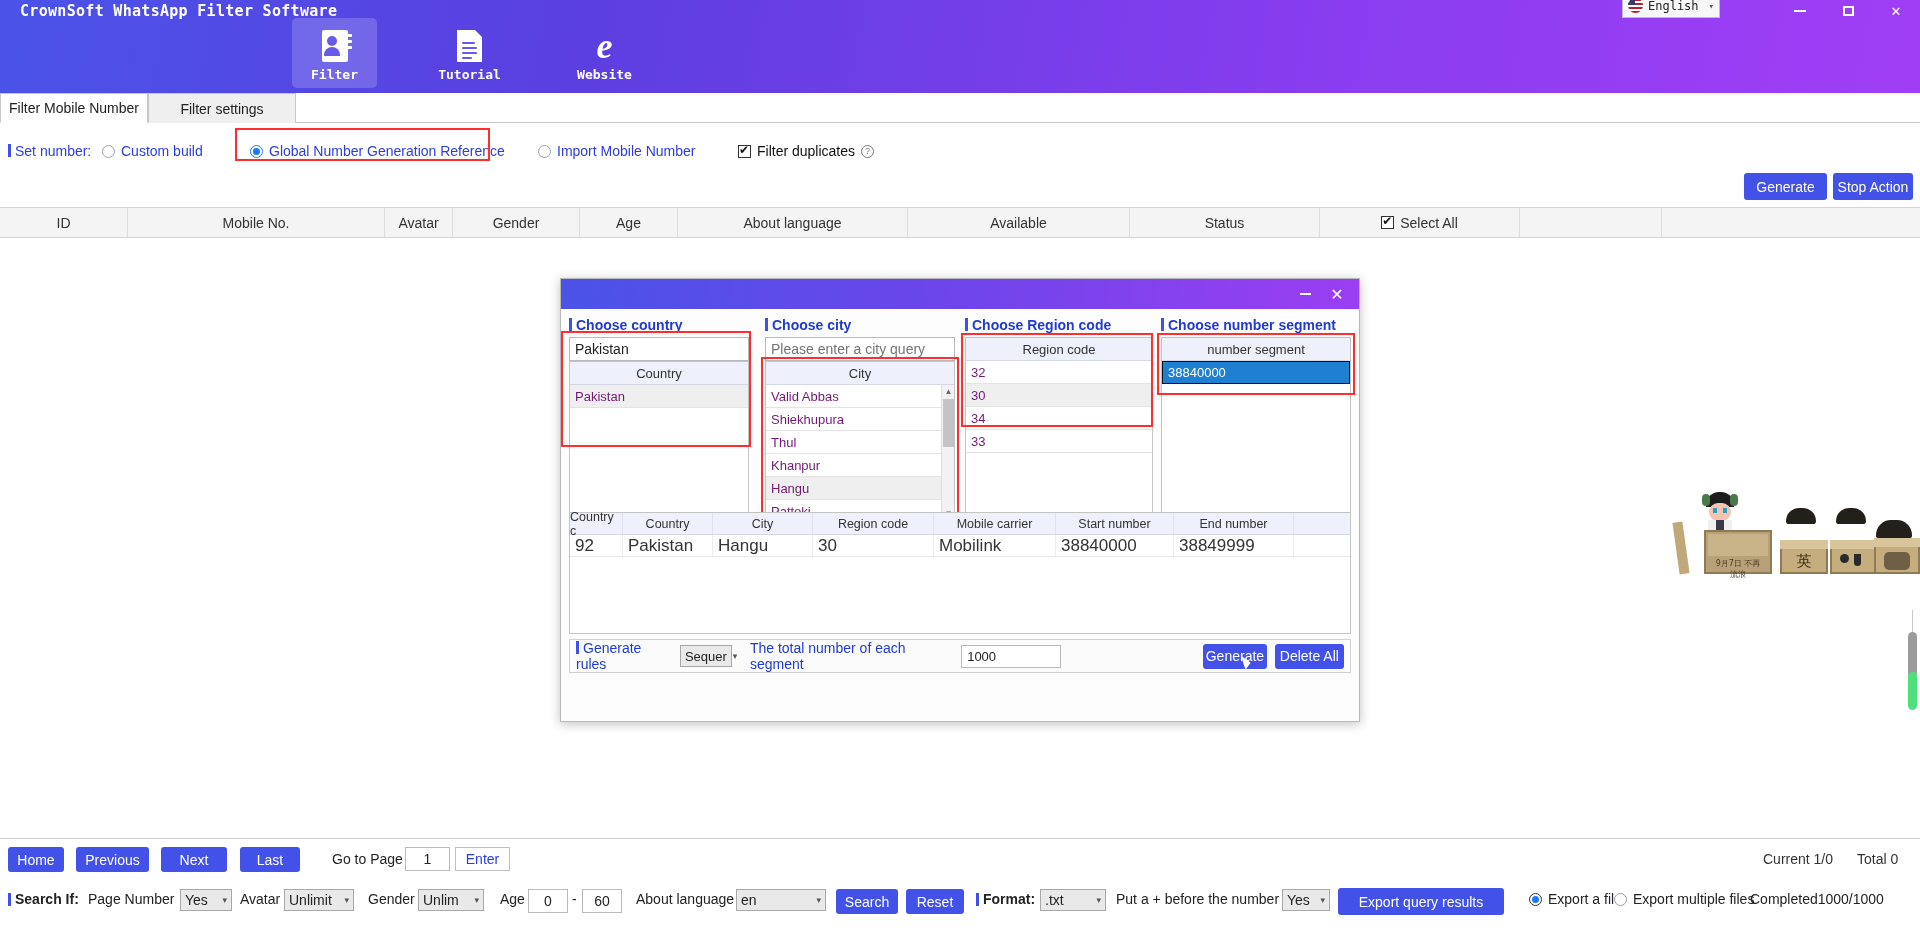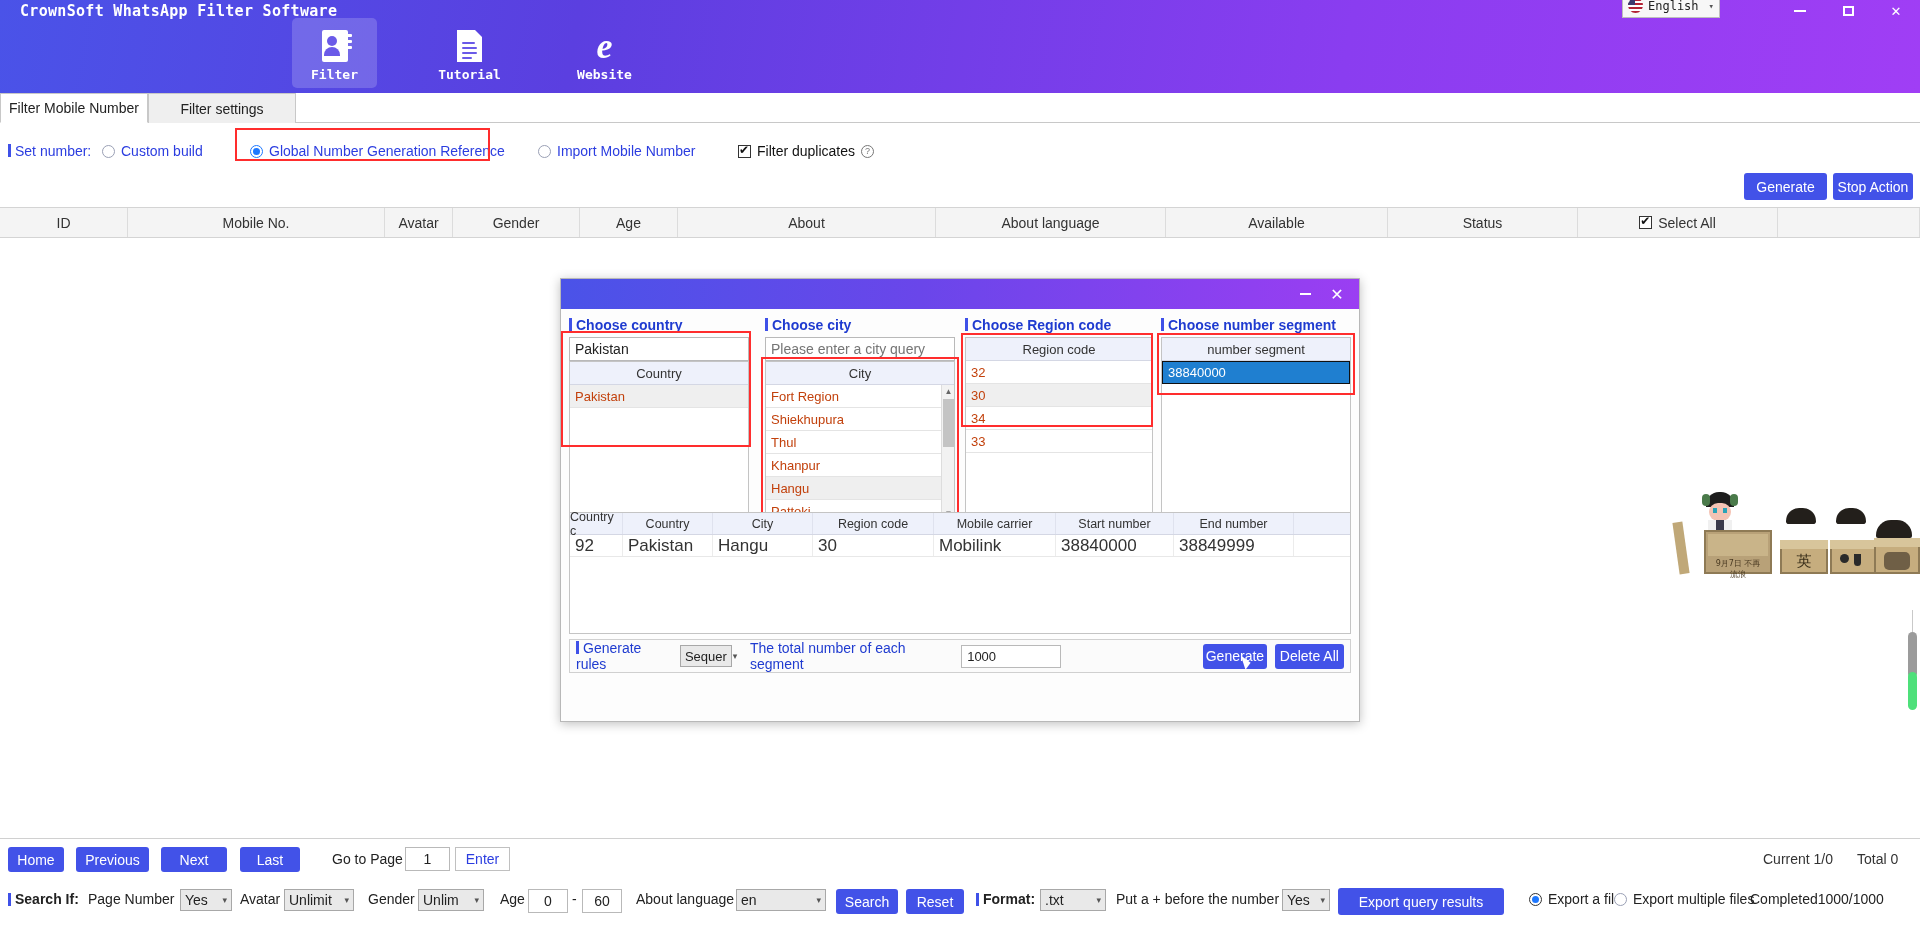--- a/index.html
+++ b/index.html
@@ -154,21 +154,21 @@
   .dlg-body { position:relative; width:100%; height:414px; }
 
   .sect-title { position:absolute; font-size:14px; color:#1f3bd0; font-weight:600; }
   .panel { position:absolute; border:1px solid #c4c4c4; background:#fff; }
   .lst-head {
     height:23px; background:#eef1fb; border-bottom:1px solid #d4d7e4;
     display:flex; align-items:center; justify-content:center; font-size:13px; color:#333;
   }
   .lst-row {
     height:23px; border-bottom:1px solid #e4e4e4; display:flex; align-items:center;
-    padding-left:5px; font-size:13px; color:#c2410c; cursor:pointer; background:#fff;
+    padding-left:5px; font-size:13px; color:#701a75; cursor:pointer; background:#fff;
   }
   .lst-row.alt { background:#efefef; }
   .lst-row.sel { background:#1f7fd0; color:#fff; border:1px solid #111; }
   .txtinput {
     border:1px solid #b9b9b9; background:#fff; font-size:14px; color:#222;
     padding:0 5px; font-family:"Liberation Sans",sans-serif;
   }
   .txtinput.ph { color:#a0a0a0; }
   .vscroll { position:absolute; right:0; top:23px; width:13px; bottom:0; background:#f2f2f2; border-left:1px solid #ddd; }
   .vscroll .thumb { position:absolute; left:1px; width:11px; background:#c4c4c4; }
@@ -305,21 +305,20 @@
 
 <button class="btn-blue" id="btn-generate-top">Generate</button>
 <button class="btn-blue" id="btn-stop-top">Stop Action</button>
 
 <div class="gridhead" id="gridhead">
     <div class="gh" style="width: 128px;">ID</div>
     <div class="gh" style="width: 257px;">Mobile No.</div>
     <div class="gh" style="width: 68px;">Avatar</div>
     <div class="gh" style="width: 127px;">Gender</div>
     <div class="gh" style="width: 98px;">Age</div>
-    <div class="gh" style="width: 258px;">About</div>
     <div class="gh" style="width: 230px;">About language</div>
     <div class="gh" style="width: 222px;">Available</div>
     <div class="gh" style="width: 190px;">Status</div>
     <div class="gh" style="width: 200px;">
       <span class="chk on" style="margin-right: 6px;"></span>
       <span>Select All</span>
     </div>
     <div class="gh" style="width: 142px;"></div>
   </div>
 <div class="gridbody"></div>
@@ -379,21 +378,21 @@
       <div class="lst-row alt">Pakistan</div>
     </div>
     <div class="redbox" style="left:0px;top:22px;width:190px;height:116px;"></div>
 
     <div class="sect-title" style="left:204px;top:8px;">
       <span class="blue-bar"></span><span>Choose city</span>
     </div>
     <input class="txtinput ph" style="position: absolute; left: 204px; top: 28px; width: 190px; height: 24px;" placeholder="Please enter a city query">
     <div class="panel" style="left:204px;top:52px;width:190px;height:160px;overflow:hidden;">
       <div class="lst-head">City</div>
-      <div class="lst-row">Fort Region</div>
+      <div class="lst-row">Valid Abbas</div>
       <div class="lst-row">Shiekhupura</div>
       <div class="lst-row">Thul</div>
       <div class="lst-row">Khanpur</div>
       <div class="lst-row alt">Hangu</div>
       <div class="lst-row">Pattoki</div>
       <div class="vscroll">
         <div class="arw" style="top:0">▲</div>
         <div class="thumb" style="top:14px;height:48px;"></div>
         <div class="arw" style="bottom:0">▼</div>
       </div>

